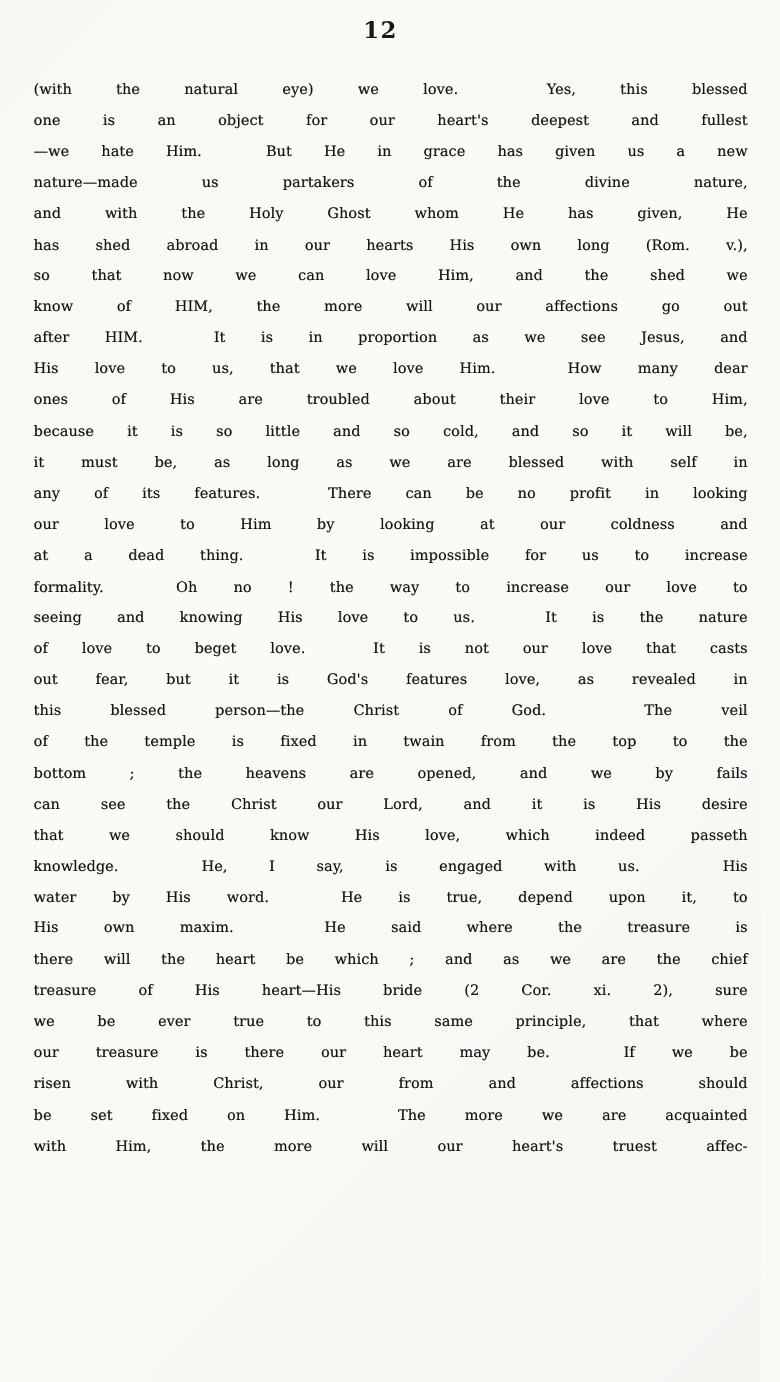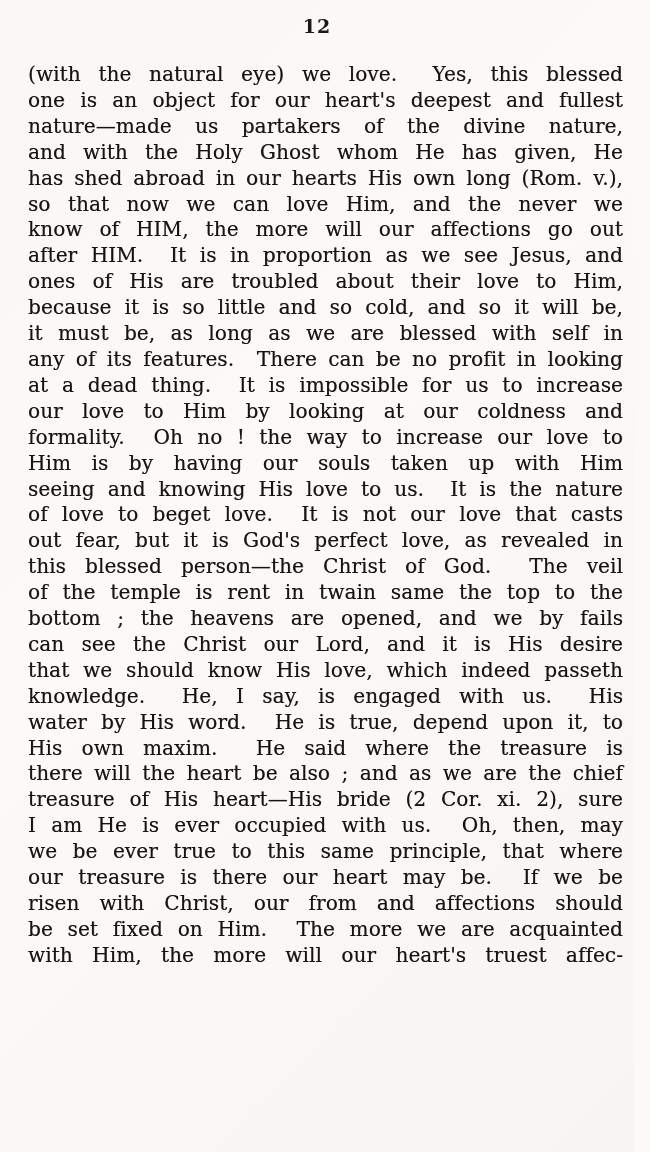--- a/index.html
+++ b/index.html
@@ -26,67 +26,67 @@
     text-align: center;
     padding-top: 15px;
     font-size: 19px;
     font-weight: bold;
     letter-spacing: 1px;
     color: #1a1815;
   }
   .text-block {
     margin: 25px 27px 0 28px;
     width: 595px;
-    font-size: 20px;
+    font-size: 12px;
     line-height: 25.9px;
     text-shadow: 0.3px 0 0 rgba(22,20,18,0.55);
     letter-spacing: 0.1px;
   }
   .line {
     text-align: justify;
     text-align-last: justify;
     white-space: normal;
     word-spacing: 1px;
   }
 </style>
 </head>
 <body>
 
 <div class="page">
   <div class="page-number">12</div>
   <div class="text-block">
       <div class="line">(with the natural eye) we love.&nbsp; Yes, this blessed</div>
       <div class="line">one is an object for our heart's deepest and fullest</div>
+      <div class="line">—we hate Him.&nbsp; But He in grace has given us a new</div>
       <div class="line">nature—made us partakers of the divine nature,</div>
       <div class="line">and with the Holy Ghost whom He has given, He</div>
       <div class="line">has shed abroad in our hearts His own long (Rom. v.),</div>
-      <div class="line">so that now we can love Him, and the never we</div>
+      <div class="line">so that now we can love Him, and the shed we</div>
       <div class="line">know of HIM, the more will our affections go out</div>
       <div class="line">after HIM.&nbsp; It is in proportion as we see Jesus, and</div>
+      <div class="line">His love to us, that we love Him.&nbsp; How many dear</div>
       <div class="line">ones of His are troubled about their love to Him,</div>
       <div class="line">because it is so little and so cold, and so it will be,</div>
       <div class="line">it must be, as long as we are blessed with self in</div>
       <div class="line">any of its features.&nbsp; There can be no profit in looking</div>
+      <div class="line">our love to Him by looking at our coldness and</div>
       <div class="line">at a dead thing.&nbsp; It is impossible for us to increase</div>
-      <div class="line">our love to Him by looking at our coldness and</div>
       <div class="line">formality.&nbsp; Oh no ! the way to increase our love to</div>
-      <div class="line">Him is by having our souls taken up with Him</div>
       <div class="line">seeing and knowing His love to us.&nbsp; It is the nature</div>
       <div class="line">of love to beget love.&nbsp; It is not our love that casts</div>
-      <div class="line">out fear, but it is God's perfect love, as revealed in</div>
+      <div class="line">out fear, but it is God's features love, as revealed in</div>
       <div class="line">this blessed person—the Christ of God.&nbsp; The veil</div>
-      <div class="line">of the temple is rent in twain same the top to the</div>
+      <div class="line">of the temple is fixed in twain from the top to the</div>
       <div class="line">bottom ; the heavens are opened, and we by fails</div>
       <div class="line">can see the Christ our Lord, and it is His desire</div>
       <div class="line">that we should know His love, which indeed passeth</div>
       <div class="line">knowledge.&nbsp; He, I say, is engaged with us.&nbsp; His</div>
       <div class="line">water by His word.&nbsp; He is true, depend upon it, to</div>
       <div class="line">His own maxim.&nbsp; He said where the treasure is</div>
-      <div class="line">there will the heart be also ; and as we are the chief</div>
+      <div class="line">there will the heart be which ; and as we are the chief</div>
       <div class="line">treasure of His heart—His bride (2 Cor. xi. 2), sure</div>
-      <div class="line">I am He is ever occupied with us.&nbsp; Oh, then, may</div>
       <div class="line">we be ever true to this same principle, that where</div>
       <div class="line">our treasure is there our heart may be.&nbsp; If we be</div>
       <div class="line">risen with Christ, our from and affections should</div>
       <div class="line">be set fixed on Him.&nbsp; The more we are acquainted</div>
       <div class="line">with Him, the more will our heart's truest affec-</div>
     </div>
 </div>
 
 </body></html>

